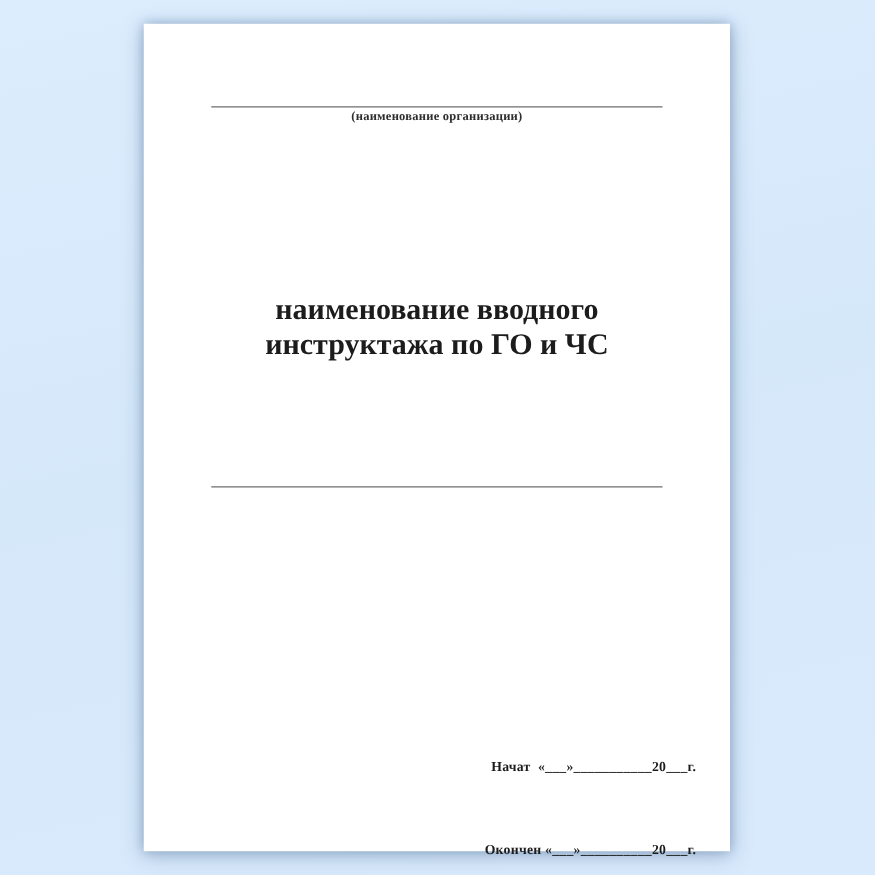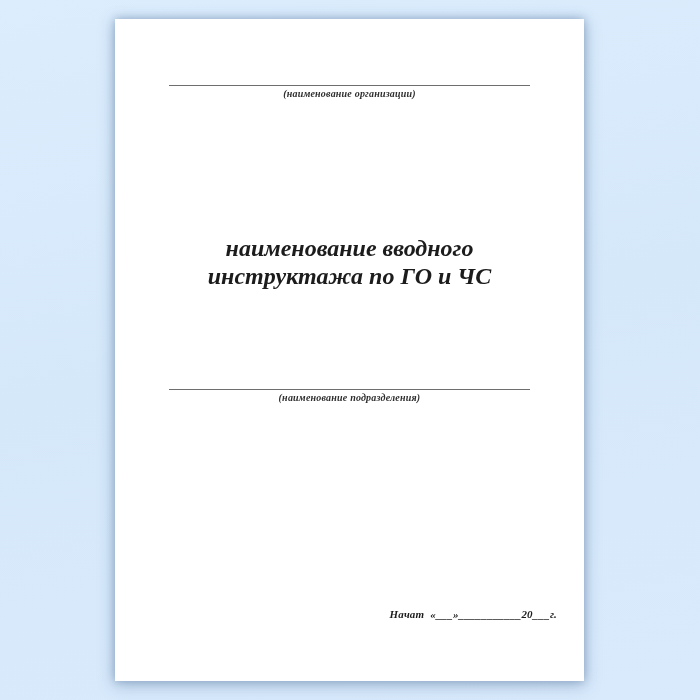--- a/index.html
+++ b/index.html
@@ -13,21 +13,21 @@
     --shadow:rgba(110,140,175,.65);
   }
   *{margin:0;padding:0;box-sizing:border-box;}
   html,body{width:700px;height:700px;overflow:hidden;}
   body{
     font-family:"Liberation Serif","DejaVu Serif",serif;
     background:linear-gradient(168deg,var(--bg-top) 0%,var(--bg-mid) 48%,var(--bg-bottom) 100%);
   }
   .scene{
     position:relative;
-    width:700px;height:700px;font-style:italic;
+    width:700px;height:700px;
   }
   .page{
     position:absolute;
     left:115px;top:19px;
     width:469px;height:662px;
     background:var(--page);
     box-shadow:0 0 9px var(--shadow), 0 4px 16px rgba(110,140,175,.45);
     color:var(--ink);
   }
   .rule{
@@ -88,20 +88,20 @@
     <div class="caption caption-org">(наименование организации)</div>
 
     <div class="title-block">
       <div class="title-sub">
         <div>наименование вводного</div>
         <div>инструктажа по ГО и ЧС</div>
       </div>
     </div>
 
     <div class="rule rule-dept"></div>
-    <div class="caption caption-dept">(наименование подразделения)</div>
 
     <div class="dates-block">
       <div>Начат  «___»___________20___г.</div>
+      <div>Окончен «___»__________20___г.</div>
     </div>
 
   </div>
 </div>
 
 </body></html>

